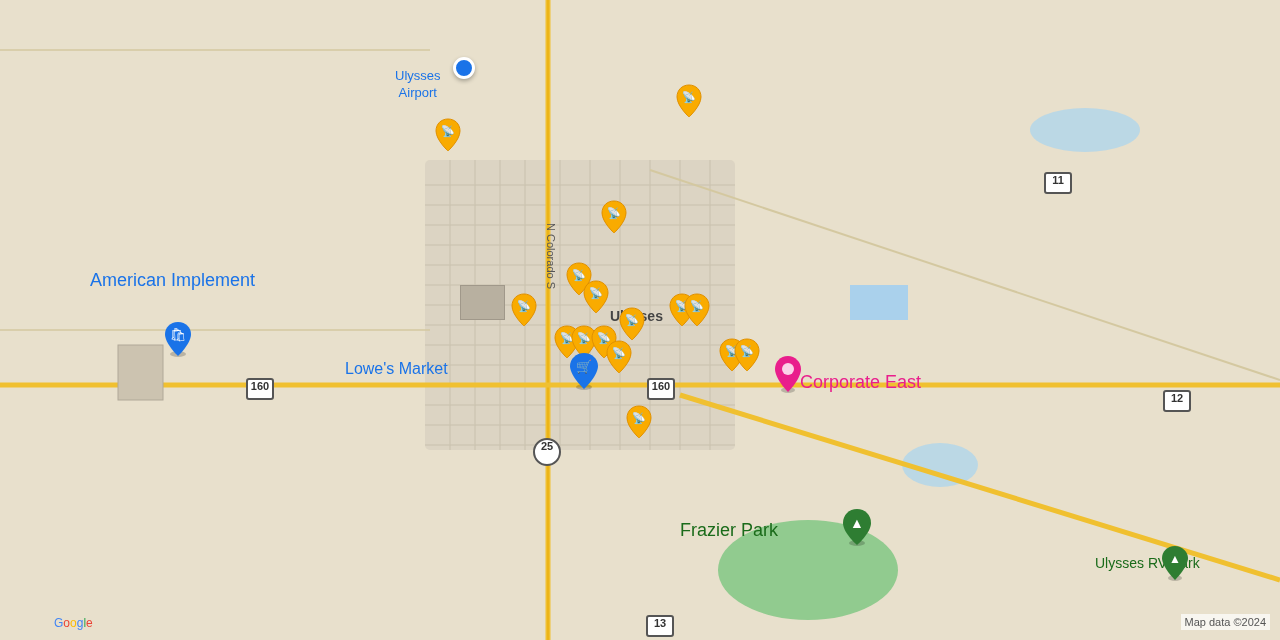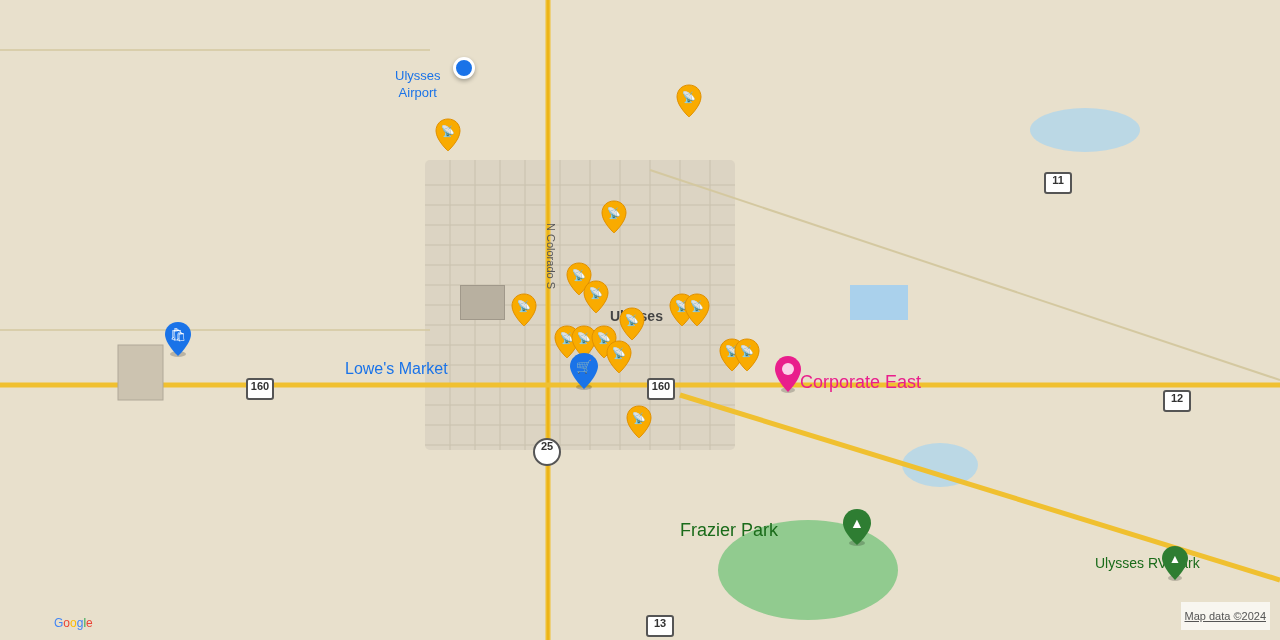--- a/index.html
+++ b/index.html
@@ -98,22 +98,21 @@
 
     
     .map-data {
       position: absolute;
       bottom: 10px;
       right: 10px;
       z-index: 10;
       font-size: 11px;
       color: #555;
       background: rgba(255,255,255,0.7);
-      padding: 8px 4px;
-      text-decoration: underline;
+      padding: 2px 4px;
     }
   </style>
 </head>
 <body>
 
 <div id="map-container">
 
   <svg class="road-layer" viewBox="0 0 1280 640" xmlns="http://www.w3.org/2000/svg">
 
     <rect width="1280" height="640" fill="#e8e0cc"></rect>
@@ -171,20 +170,21 @@
 
   </svg>
 
 
   <div style="position:absolute;top:68px;left:395px;font-size:13px;color:#1a73e8;font-weight:500;text-align:center;z-index:6;line-height:1.3;">
     <span>Ulysses<br>Airport</span>
   </div>
 
   <div class="blue-circle-pin" style="top:57px;left:453px;"></div>
 
+  <div class="american-implement">American Implement</div>
 
   <div style="position:absolute;top:320px;left:162px;z-index:8;">
     <svg width="32" height="38" viewBox="0 0 32 38">
       <ellipse cx="16" cy="34" rx="8" ry="3" fill="rgba(0,0,0,0.2)"></ellipse>
       <path d="M16 2 C8 2 3 8 3 14 C3 24 16 36 16 36 C16 36 29 24 29 14 C29 8 24 2 16 2Z" fill="#1a73e8"></path>
       <text x="16" y="19" text-anchor="middle" fill="white" font-size="13">🛍</text>
     </svg>
   </div>
 
   <div style="position:absolute;top:360px;left:345px;font-size:16px;color:#1a73e8;font-weight:500;z-index:6;">

